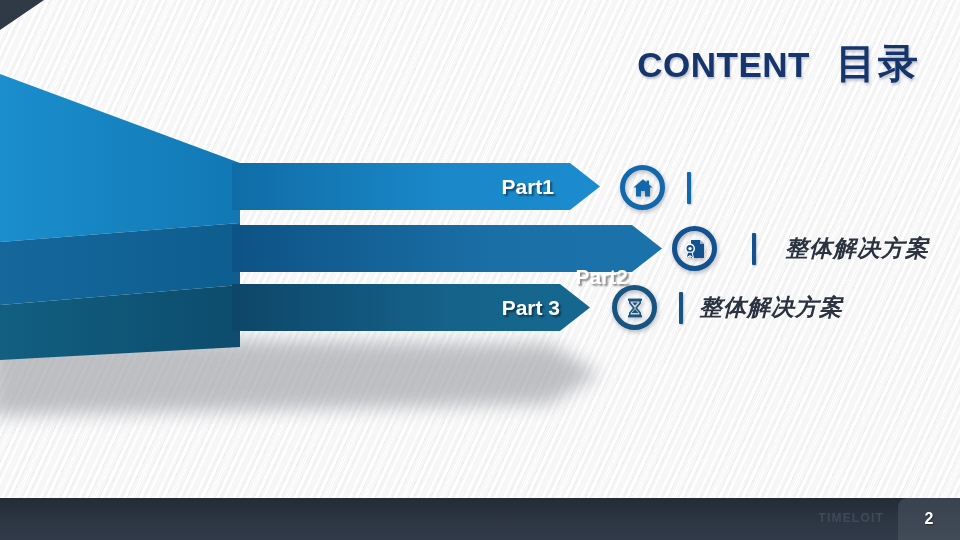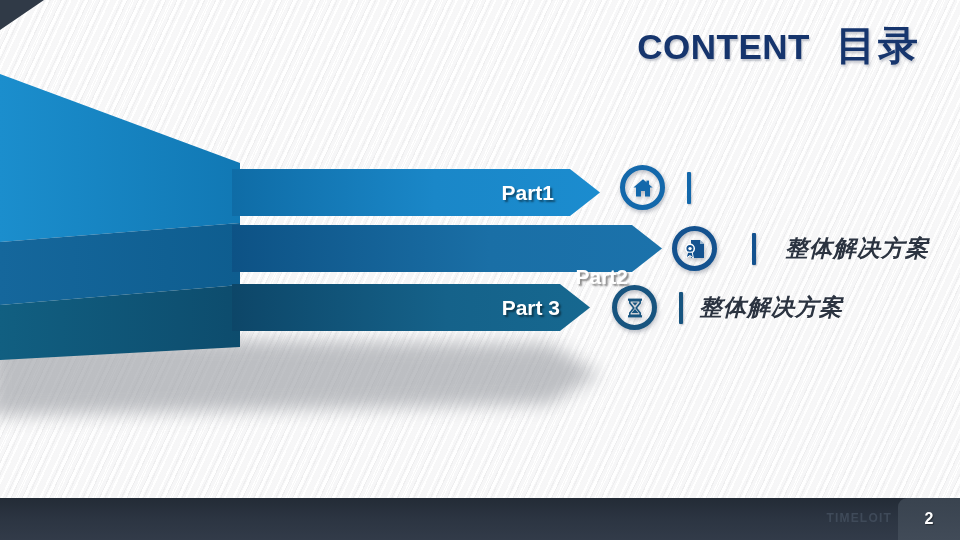--- a/index.html
+++ b/index.html
@@ -36,40 +36,41 @@
     font-size:35px;font-weight:bold;letter-spacing:0.5px;
     color:#16356d;
     text-shadow:1px 2px 2px rgba(140,145,160,0.55),0 1px 0 rgba(255,255,255,0.9);
     text-align:center;
   }
   .title-cn{
     font-size:40px;font-weight:bold;letter-spacing:2px;
     color:#16356d;
     font-family:Liberation Mono, monospace;
     text-shadow:1px 2px 3px rgba(140,145,160,0.6),0 1px 0 rgba(255,255,255,0.9);
+    margin-top:18px;
   }
   
   .persp{position:absolute;left:0;top:60px;width:240px;height:300px;}
   .persp svg{display:block;}
   
   .ground-shadow{
     position:absolute;left:-10px;top:326px;width:640px;height:96px;
     filter:blur(9px);opacity:.62;
   }
   
   .bar{position:absolute;height:47px;}
   .bar svg{display:block;}
   .bar-label{
     position:absolute;top:0;height:47px;display:flex;align-items:center;
     color:#ffffff;font-weight:bold;font-size:21px;letter-spacing:0px;
     text-shadow:2px 2px 2px rgba(0,0,0,.45);
     pointer-events:none;
   }
   
-  #bar1{left:232px;top:169px;}
+  #bar1{left:232px;top:163px;}
   #bar2{left:232px;top:225px;}
   #bar3{left:232px;top:284px;}
   
   .row{position:absolute;display:flex;align-items:center;}
   #row1{left:620px;top:165px;}
   #row2{left:672px;top:226px;gap:13px;}
   #row3{left:612px;top:285px;}
 
   .icon-circle{
     width:45px;height:45px;border-radius:50%;
@@ -96,21 +97,21 @@
     font-style:italic;font-weight:bold;
     font-size:23px;color:#2b3340;letter-spacing:1px;white-space:nowrap;
     text-shadow:0 1px 1px rgba(255,255,255,.8);
   }
   
   .footer{
     position:absolute;left:0;bottom:0;width:960px;height:42px;
     background:linear-gradient(180deg,#232b36 0%,#2c3542 50%,#323b49 100%);
   }
   .footer-brand{
-    position:absolute;right:68px;top:13px;
+    position:absolute;right:76px;top:13px;
     font-size:12px;font-weight:bold;letter-spacing:1.2px;
     color:#3f4a59;
   }
   .page-tab{
     position:absolute;right:0;top:0;width:62px;height:42px;
     background:linear-gradient(180deg,#39434f 0%,#414b58 100%);
     border-top-left-radius:9px;
     display:flex;align-items:center;justify-content:center;
   }
   .page-num{

